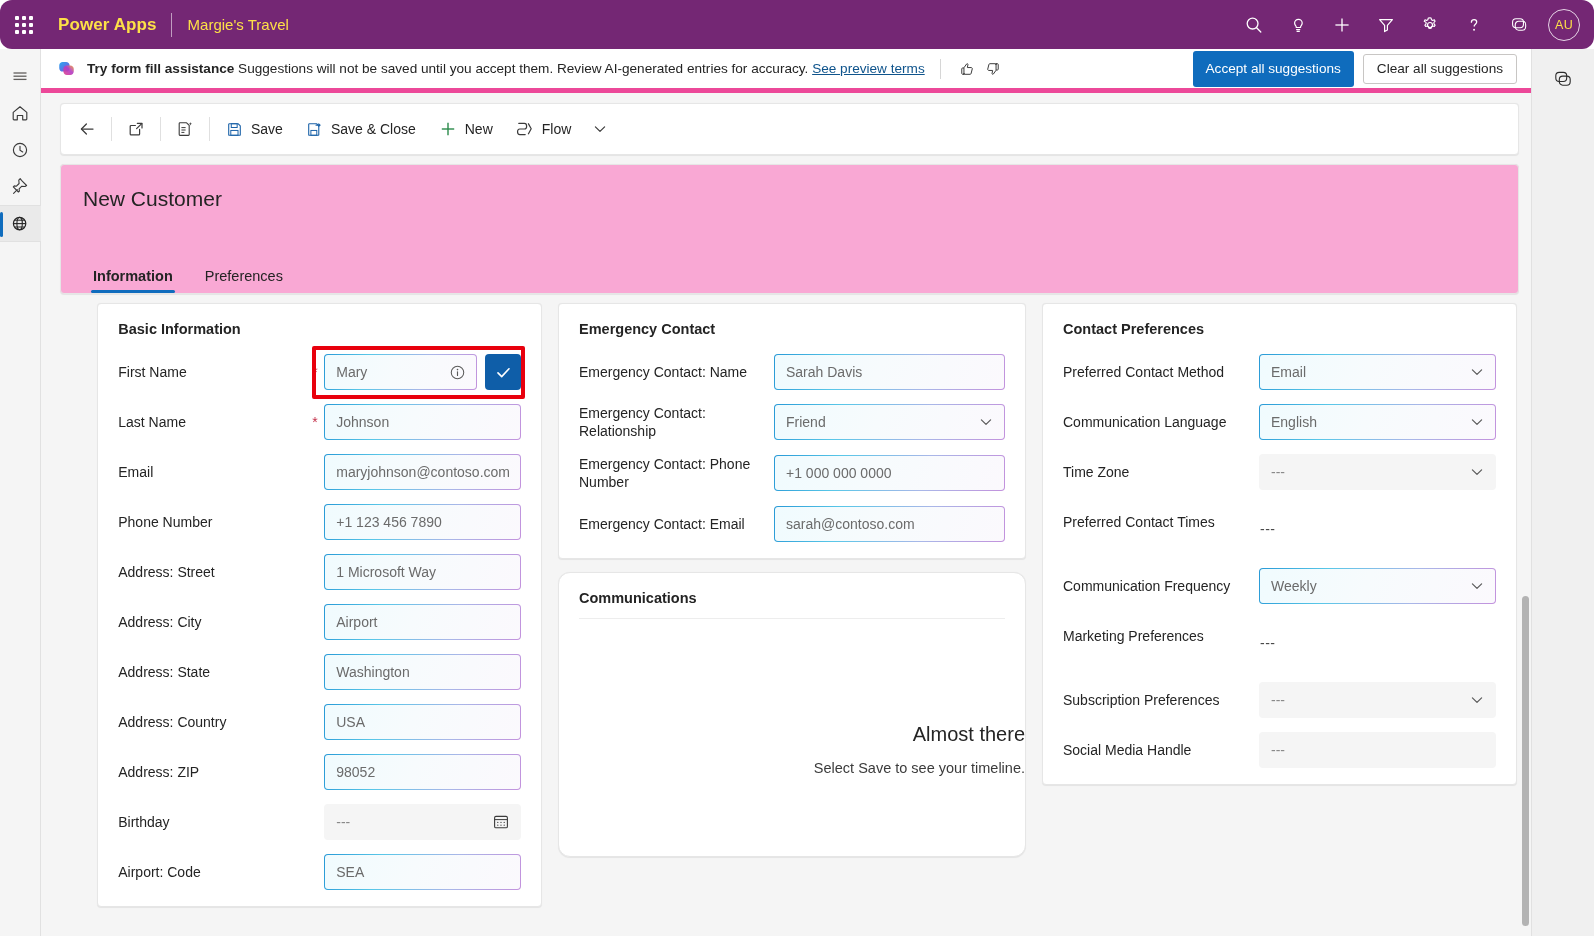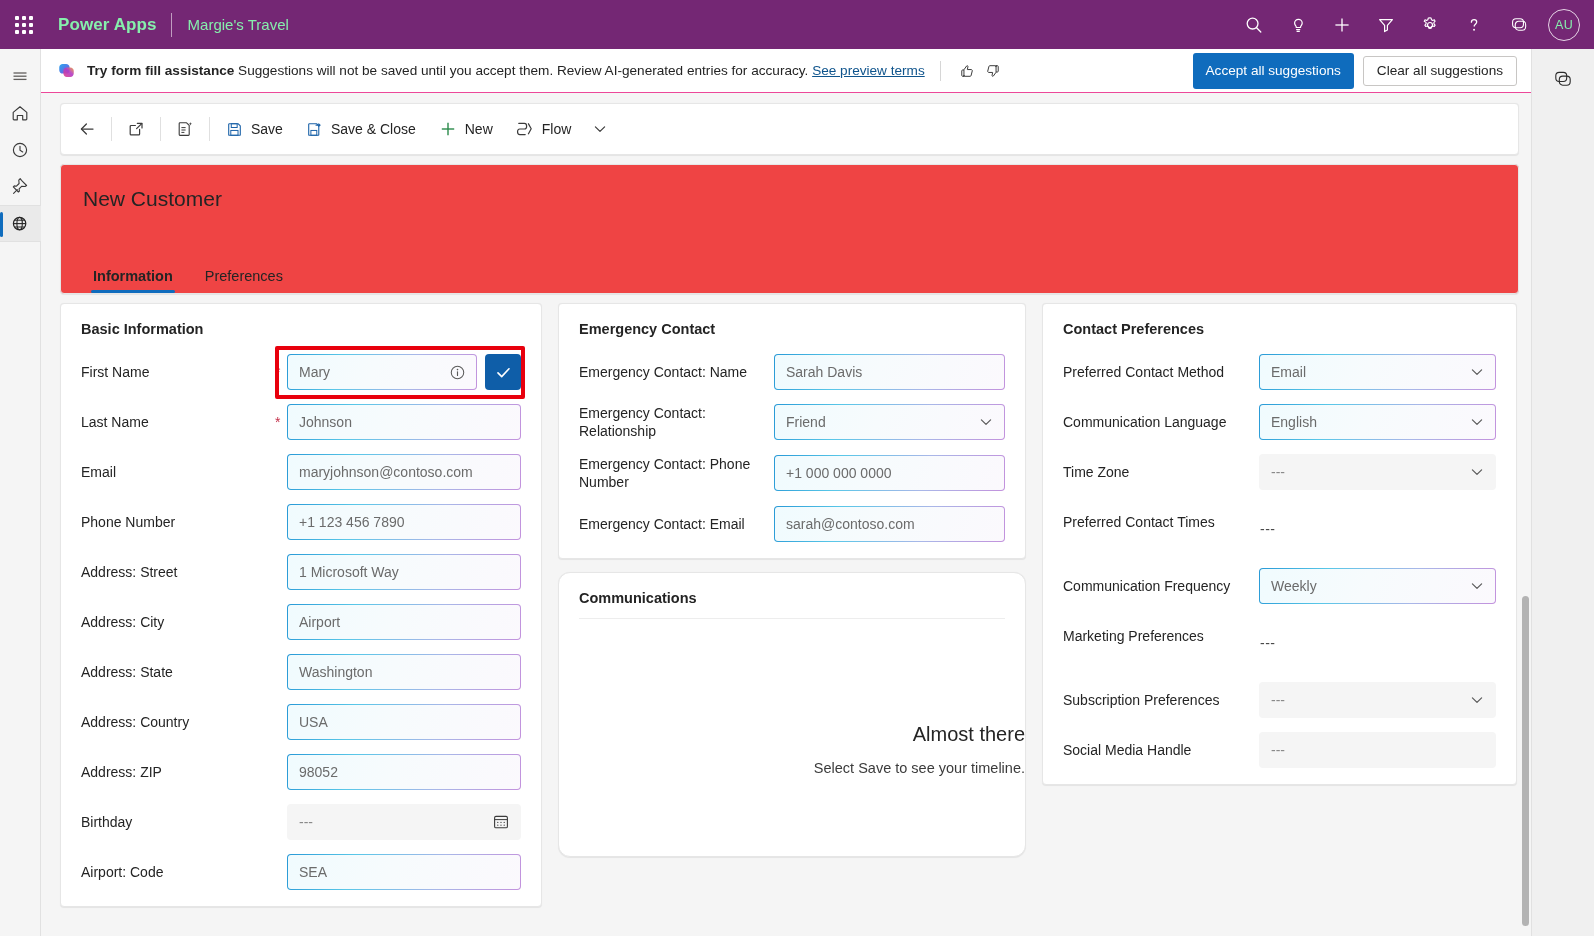--- a/index.html
+++ b/index.html
@@ -7,21 +7,22 @@
     width: 1594px; height: 936px;
     font-family: "Liberation Sans", sans-serif;
     background: #ffffff; overflow: hidden;
   }
   body { position: relative; }
 
   
   .app-header {
     position: absolute; top: 0; left: 0; width: 1594px; height: 49px;
     background: #742774; display: flex; align-items: center;
-    color: #86efac;
+    color: #fde047;
+    border-radius: 12px;
   }
   .waffle {
     width: 48px; height: 49px; display: flex; align-items: center;
     justify-content: center; cursor: pointer;
   }
   .waffle-grid {
     display: grid; grid-template-columns: repeat(3, 4px);
     grid-template-rows: repeat(3, 4px); gap: 3px;
   }
   .waffle-grid i { width: 4px; height: 4px; background: #fff; border-radius: 1px; display:block;}
@@ -57,21 +58,21 @@
   .rail-item.selected { background: #eaeaea; border-top:1px solid #e1e1e1; border-bottom:1px solid #e1e1e1;}
   .rail-item.selected::before {
     content: ''; position: absolute; left: 0; top: 6px; width: 3px; height: 25px;
     background: #0f6cbd; border-radius: 2px;
   }
 
   
   .notif-bar {
     position: absolute; top: 49px; left: 41px; width: 1490px; height: 44px;
     background: #ffffff; display: flex; align-items: center; padding: 0 14px 0 16px;
-    border-bottom: 1px solid #ec4899;
+    border-bottom: 5px solid #ec4899;
   }
   .copilot-dot {
     width: 19px; height: 19px; margin-right: 11px; flex: none;
   }
   .notif-text { font-size: 13.6px; color: #242424; white-space: nowrap; }
   .notif-text b { font-weight: bold; }
   .notif-link { color: #0f548c; text-decoration: underline; cursor: pointer; }
   .notif-sep { width: 1px; height: 20px; background: #d6d6d6; margin: 0 13px 0 15px; }
   .fb-icon { width: 26px; height: 26px; display:flex; align-items:center; justify-content:center; cursor:pointer;}
   .notif-actions { margin-left: auto; display: flex; align-items: center; gap: 9px; }
@@ -112,40 +113,40 @@
   .cmd-btn {
     height: 40px; display: flex; align-items: center; gap: 7px; padding: 0 11px;
     cursor: pointer; border-radius: 3px; font-size: 14px; color: #242424;
     white-space: nowrap;
   }
   .cmd-icon-only { padding: 0 10px; }
   .cmd-sep { width: 1px; height: 24px; background: #e0e0e0; margin: 0 4px; }
 
   
   .form-shell {
-    background: #ef4444; border: 1px solid #e6e6e6; border-radius: 4px;
+    background: #f9a8d4; border: 1px solid #e6e6e6; border-radius: 4px;
     margin-top: 9px; height: 130px; padding: 22px 0 0 22px; position: relative;
     box-shadow: 0 .3px .9px rgba(0,0,0,.07);
   }
   .page-title { font-size: 21px; color: #242424; font-weight: normal; }
   .tabs { display: flex; gap: 8px; position: absolute; bottom: 0; left: 20px; }
   .tab {
     padding: 10px 12px 9px; font-size: 14.5px; color: #242424; cursor: pointer;
     position: relative;
   }
   .tab.active { font-weight: bold; }
   .tab.active::after {
     content: ''; position: absolute; left: 10px; right: 10px; bottom: 0;
     height: 3px; background: #0f6cbd; border-radius: 2px;
   }
 
   
   .cols { display: flex; gap: 16px; margin-top: 9px; }
   .col { display: flex; flex-direction: column; gap: 13px; }
-  .col-1 { width: 482px; }
+  .col-1 { width: 482px; align-items: flex-end; }
   .col-2 { width: 468px; }
   .col-3 { width: 475px; }
 
   .card {
     background: #fff; border: 1px solid #e6e6e6; border-radius: 4px;
     padding: 17px 20px 16px 20px;
     box-shadow: 0 .3px .9px rgba(0,0,0,.07);
   }
   .card-title { font-size: 14.5px; font-weight: bold; color: #242424; margin-bottom: 17px; }
   .card-title.underlined { border-bottom: 1px solid #ededed; padding-bottom: 12px; margin-bottom: 0;}

